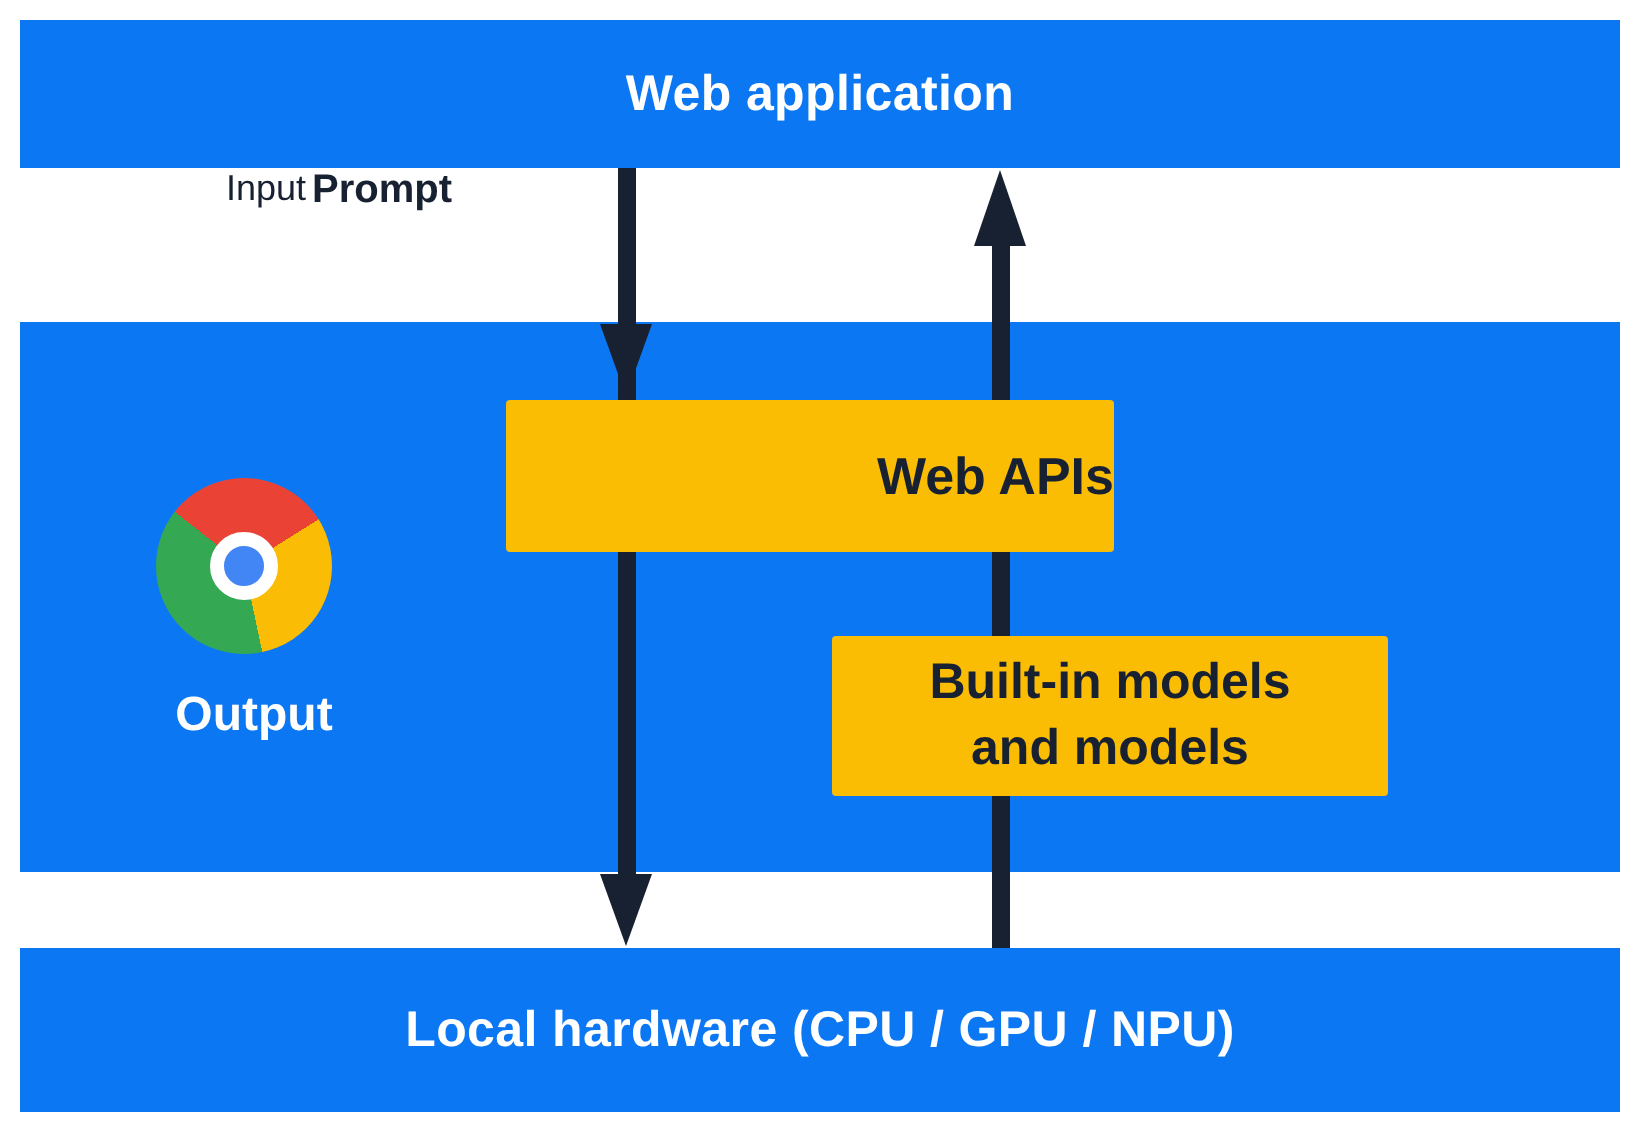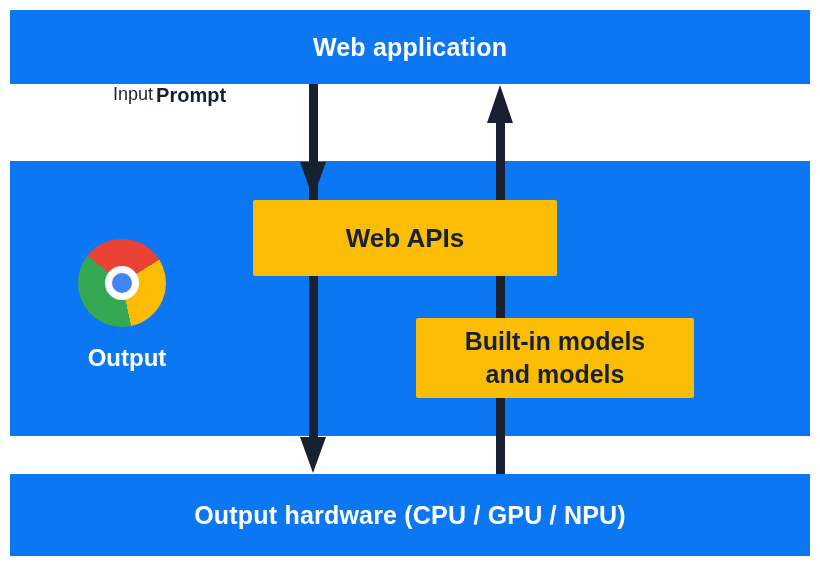--- a/index.html
+++ b/index.html
@@ -70,21 +70,21 @@
     left:487px;top:85px;
     border-left:13px solid transparent;border-right:13px solid transparent;
     border-bottom:38px solid var(--dark);
   }
   
   .component-box{
     position:absolute;background:var(--yellow);border-radius:2px;
     display:flex;flex-direction:column;align-items:center;justify-content:center;
     z-index:4;text-align:center;
   }
-  .box-web-apis{left:253px;top:200px;width:304px;height:76px;}
+  .box-web-apis{left:253px;top:200px;width:304px;height:76px;align-items:flex-end;}
   .box-builtin{left:416px;top:318px;width:278px;height:80px;}
   .component-label{color:var(--dark);font-weight:700;}
   .box-web-apis .component-label{font-size:26px;}
   .box-builtin .component-label{font-size:25px;line-height:1.34;}
   .component-label span{display:block;}
 </style>
 </head>
 <body>
 
 <div class="canvas">
@@ -114,16 +114,16 @@
     <div class="component-label">Web APIs</div>
   </div>
   <div class="component-box box-builtin">
     <div class="component-label">
       <span>Built-in models</span>
       <span>and models</span>
     </div>
   </div>
 
   <div class="layer-bar layer-bottom">
-    <div class="layer-title">Output hardware (CPU / GPU / NPU)</div>
+    <div class="layer-title">Local hardware (CPU / GPU / NPU)</div>
   </div>
 
 </div>
 
 </body></html>

